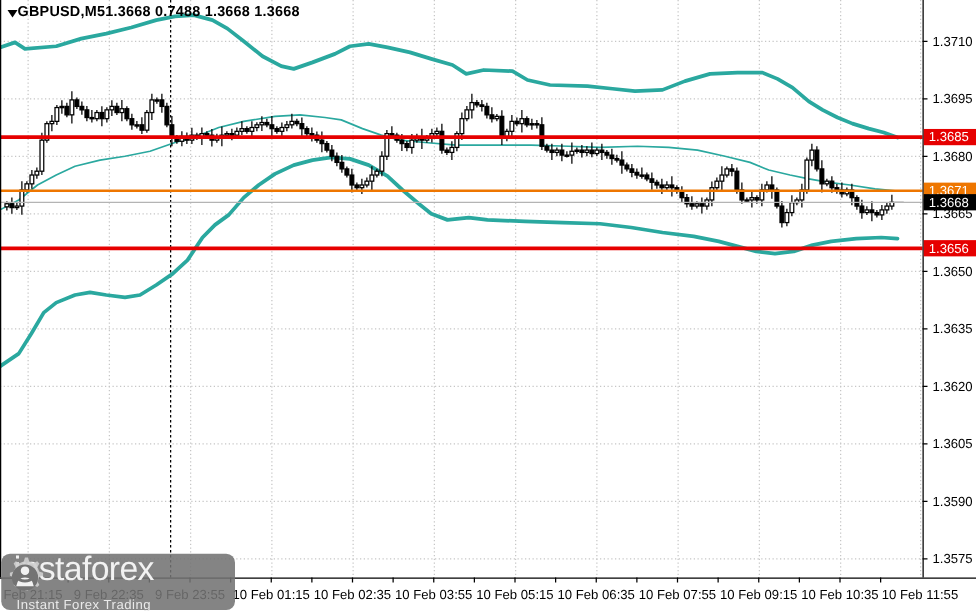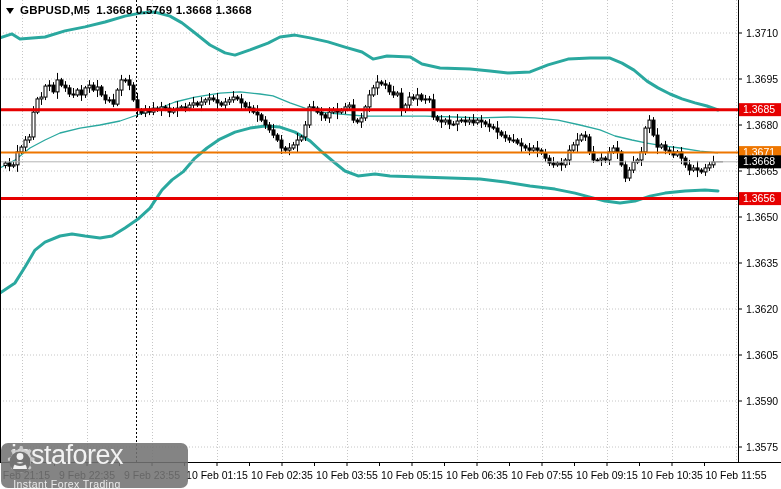--- a/index.html
+++ b/index.html
@@ -1,18 +1,18 @@
 <!DOCTYPE html>
 <html><head>
 <meta charset="utf-8">
 <style>
   html,body{margin:0;padding:0;background:#e8e8e8;font-family:"Liberation Sans",sans-serif;}
   .stage{position:relative;width:781px;height:489px;background:#ffffff;overflow:hidden;}
   .stage svg{position:absolute;left:0;top:0;display:block;}
-  .chart-title{position:absolute;left:6px;top:4px;display:flex;align-items:center;gap:6px;
+  .chart-title{position:absolute;left:6px;top:4px;display:flex;align-items:center;
     font-size:11.5px;font-weight:700;color:#000;letter-spacing:0.2px;}
   .tri{width:0;height:0;border-left:4.5px solid transparent;border-right:4.5px solid transparent;
     border-top:6px solid #000;display:inline-block;margin-top:1px;}
   .watermark{position:absolute;left:1px;top:443px;width:187px;height:45px;
     background:rgba(115,115,115,0.88);border-radius:7px;display:flex;align-items:center;
     padding:0 6px;box-sizing:border-box;z-index:5;}
   .wm-text{display:flex;flex-direction:column;align-items:center;margin-left:4px;line-height:1;}
   .wm-brand{color:#f2f2f2;font-size:27px;font-weight:400;letter-spacing:-0.5px;}
   .wm-tag{color:#e9e9e9;font-size:10.5px;margin-top:10px;letter-spacing:0.4px;}
 </style>
@@ -485,21 +485,21 @@
         <text x="542" y="479" font-size="10.5" fill="#000000" text-anchor="middle" font-family="Liberation Sans, sans-serif">10 Feb 07:55</text>
         <text x="607" y="479" font-size="10.5" fill="#000000" text-anchor="middle" font-family="Liberation Sans, sans-serif">10 Feb 09:15</text>
         <text x="672" y="479" font-size="10.5" fill="#000000" text-anchor="middle" font-family="Liberation Sans, sans-serif">10 Feb 10:35</text>
         <text x="736" y="479" font-size="10.5" fill="#000000" text-anchor="middle" font-family="Liberation Sans, sans-serif">10 Feb 11:55</text>
       </g>
     </svg>
 
   <div class="chart-title">
     <span class="tri"></span>
     <span>GBPUSD,M5</span>
-    <span>1.3668 0.5769 1.3668 1.3668</span>
+    <span>1.3668 0.7488 1.3668 1.3668</span>
   </div>
 
   <div class="watermark">
     <svg width="38" height="38" viewBox="0 0 38 38">
       <g fill="#cfcfcf">
         <path d="M19 3 l2.4 0 1 3.2 a13 13 0 0 1 3.4 1.4 l3-1.6 1.7 1.7 -1.6 3 a13 13 0 0 1 1.4 3.4 l3.2 1 0 2.4 -3.2 1 a13 13 0 0 1 -1.4 3.4 l1.6 3 -1.7 1.7 -3-1.6 a13 13 0 0 1 -3.4 1.4 l-1 3.2 -2.4 0 -1-3.2 a13 13 0 0 1 -3.4-1.4 l-3 1.6 -1.7-1.7 1.6-3 a13 13 0 0 1 -1.4-3.4 l-3.2-1 0-2.4 3.2-1 a13 13 0 0 1 1.4-3.4 l-1.6-3 1.7-1.7 3 1.6 a13 13 0 0 1 3.4-1.4 z" opacity="0.9"></path>
       </g>
       <circle cx="19" cy="19" r="10.5" fill="#737373"></circle>
       <circle cx="19" cy="13.5" r="3.4" fill="#f2f2f2"></circle>
       <path d="M12 26 q1-7 7-7 q6 0 7 7 z" fill="#f2f2f2"></path>

